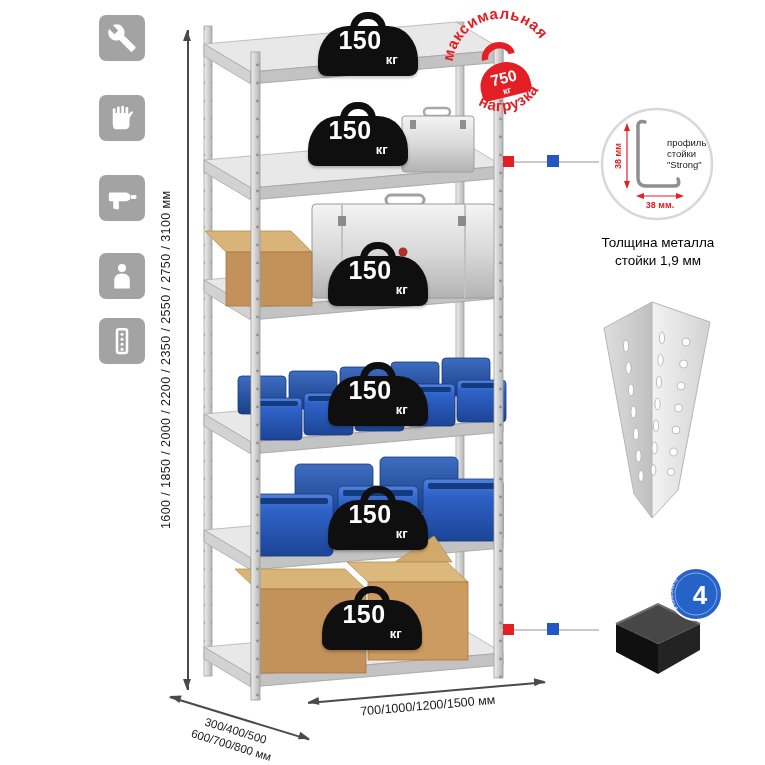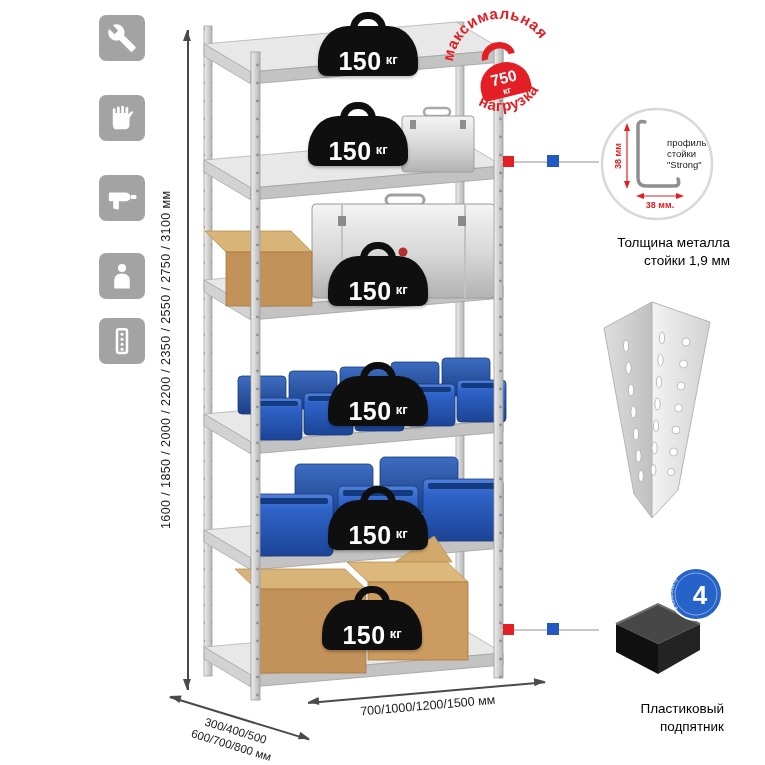--- a/index.html
+++ b/index.html
@@ -15,39 +15,39 @@
 .vdim-line::before,.vdim-line::after{content:"";position:absolute;left:-4px;border-left:4.7px solid transparent;border-right:4.7px solid transparent}
 .vdim-line::before{top:0;border-bottom:11px solid #4a4a4a}
 .vdim-line::after{bottom:0;border-top:11px solid #4a4a4a}
 .vdim-label{position:absolute;left:155px;top:30px;width:22px;height:660px;display:flex;align-items:center;justify-content:center;writing-mode:vertical-rl;transform:rotate(180deg);font-size:12.5px;color:#1a1a1a;letter-spacing:.4px;white-space:nowrap}
 
 .rack-svg{position:absolute;left:190px;top:20px;width:330px;height:700px;z-index:1}
 
 
 .weight-badge{position:absolute;width:100px;z-index:5;text-align:center}
 .wb-handle{width:36px;height:17px;border:7px solid #0f0f0f;border-bottom:none;border-radius:18px 18px 0 0;margin:0 auto -3px}
-.wb-body{height:50px;background:#0f0f0f;border-radius:30px 30px 9px 9px/34px 34px 8px 8px;color:#fff;display:flex;align-items:flex-end;justify-content:center;gap:4px;box-shadow:0 2px 3px rgba(0,0,0,.25)}
+.wb-body{height:50px;background:#0f0f0f;border-radius:30px 30px 9px 9px/34px 34px 8px 8px;color:#fff;display:flex;align-items:flex-start;justify-content:center;gap:4px;box-shadow:0 2px 3px rgba(0,0,0,.25)}
 .wb-value{font-size:25px;font-weight:bold;letter-spacing:.5px}
 .wb-unit{font-size:13px;font-weight:bold;align-self:flex-end;margin-bottom:9px}
 
 
 .stamp{position:absolute;left:438px;top:4px;width:126px;height:126px;transform:rotate(-14deg);z-index:6}
 .stamp-arc{font-size:14.5px;font-weight:bold;letter-spacing:.6px;fill:#e31e24}
 
 
 .connector{position:absolute;height:2px;background:#c9c9c9;z-index:2}
 .sq{position:absolute;z-index:3}
 .sq-red{width:11px;height:11px;background:#e31e24}
 .sq-blue{width:12px;height:12px;background:#2257c4}
 
 
 .profile-circle{position:absolute;left:599px;top:106px;width:116px;height:116px;z-index:2}
 .pc-label{fill:#1a1a1a;font-size:9.5px}
 .red-dim{fill:#e31e24;font-size:9px;font-weight:bold}
-.caption{position:absolute;text-align:right;color:#000;font-size:13.5px;line-height:1.3;z-index:2}
+.caption{position:absolute;text-align:center;color:#000;font-size:13.5px;line-height:1.3;z-index:2}
 
 .post-svg{position:absolute;left:594px;top:298px;width:128px;height:232px}
 .foot-svg{position:absolute;left:600px;top:584px;width:116px;height:96px}
 .foot-badge{position:absolute;left:668px;top:566px;width:56px;height:56px;z-index:4}
 
 
 .dim-line{position:relative;height:2px;background:#4a4a4a;margin-bottom:5px}
 .dim-line::before,.dim-line::after{content:"";position:absolute;top:-4px;border-top:4.7px solid transparent;border-bottom:4.7px solid transparent}
 .dim-line::before{left:0;border-right:11px solid #4a4a4a}
 .dim-line::after{right:0;border-left:11px solid #4a4a4a}
@@ -357,24 +357,20 @@
   </svg>
   <svg class="foot-badge" viewBox="0 0 56 56">
     <defs>
         <path id="badgeArc" d="M 11.7,44.3 A 23,23 0 0 1 11.7,11.7"></path>
       </defs>
     <circle cx="28" cy="28" r="26" fill="#2563c9" stroke="#fff" stroke-width="2"></circle>
     <circle cx="28" cy="28" r="21" fill="none" stroke="rgba(255,255,255,.45)" stroke-width="1"></circle>
     <text x="32" y="38" text-anchor="middle" font-size="26" font-weight="bold" fill="#fff">4</text>
     <text font-size="5.4" fill="#fff"><textPath href="#badgeArc" startOffset="50%" text-anchor="middle">в комплекте</textPath></text>
   </svg>
-  <div class="caption" style="left:594px;top:700px;width:130px">
-    <span>Пластиковый</span><br>
-    <span>подпятник</span>
-  </div>
 
   <div class="dim-depth">
     <div class="dim-line"></div>
     <div>
       <span>300/400/500</span><br>
       <span>600/700/800 мм</span>
     </div>
   </div>
   <div class="dim-width">
     <div class="dim-line"></div>

